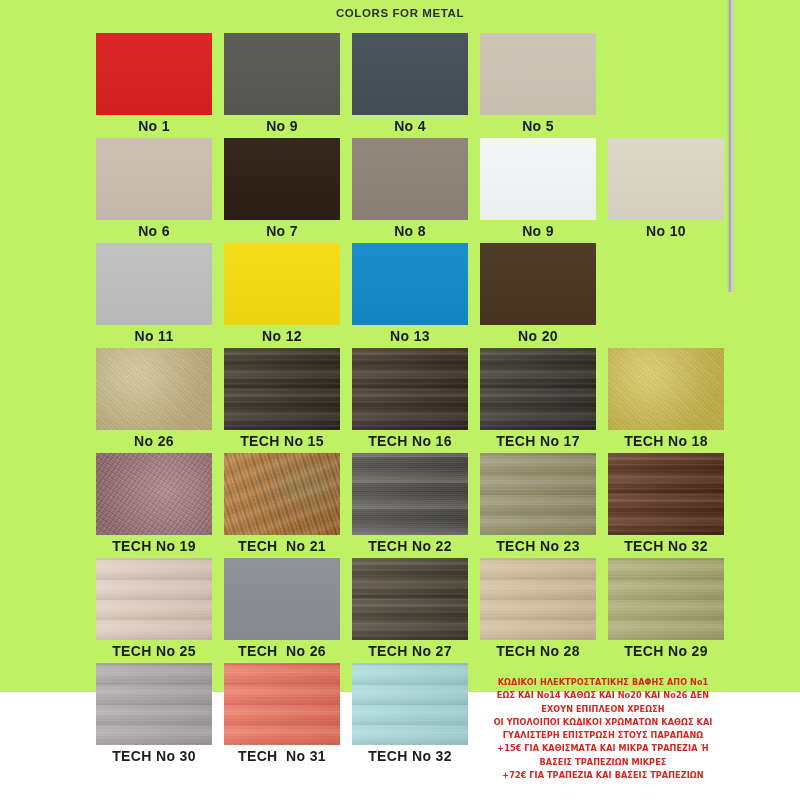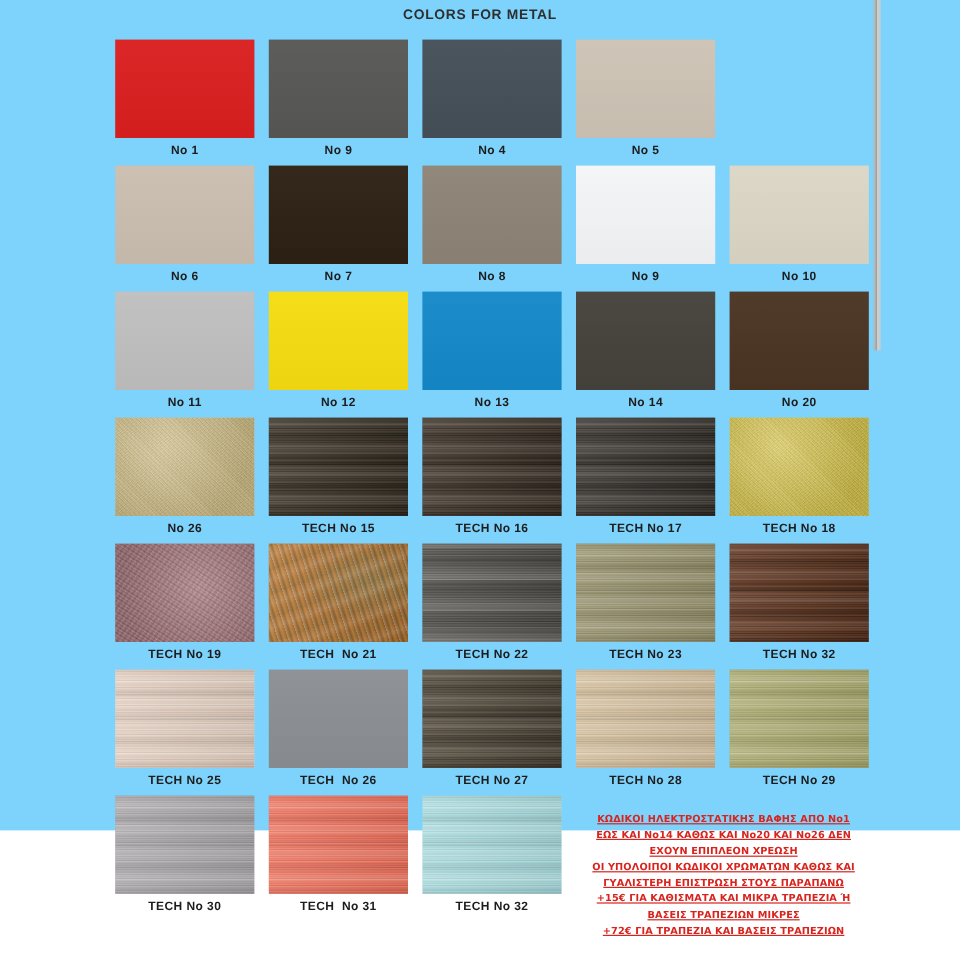--- a/index.html
+++ b/index.html
@@ -13,21 +13,21 @@
     height: 800px;
     overflow: hidden;
     font-family: "Liberation Sans", "DejaVu Sans", sans-serif;
     position: relative;
   }
 
   #page {
     position: relative;
     width: 800px;
     height: 692px;
-    background: #7dd3fc;
+    background: #bef264;
   }
 
   
   .page-edge {
     position: absolute;
     top: 0;
     left: 727px;
     width: 6px;
     height: 292px;
     background: linear-gradient(to right,
@@ -89,21 +89,21 @@
     overflow: hidden;
     background-color: #ccc;
   }
   .swatch .tex {
     position: absolute;
     inset: 0;
   }
 
   .label {
     margin-top: 5px;
-    font-size: 10px;
+    font-size: 14px;
     font-weight: bold;
     letter-spacing: .35px;
     color: #1c1c1c;
     white-space: pre;
     line-height: 12px;
     text-align: center;
   }
 
   
   .note {
@@ -112,21 +112,21 @@
     left: 472px;
     width: 262px;
     text-align: center;
     color: #d8241e;
     font-size: 8.1px;
     font-weight: bold;
     line-height: 13.3px;
     letter-spacing: .1px;
     font-family: "DejaVu Sans", "Liberation Sans", sans-serif;
   }
-  .note div { white-space: nowrap; text-decoration: underline; }
+  .note div { white-space: nowrap; }
 </style>
 </head>
 <body>
 
 <div id="page">
 
   <div class="page-edge"></div>
   <div class="page-edge-2"></div>
 
   <div class="title">COLORS FOR METAL</div>
@@ -201,26 +201,20 @@
           <div class="swatch" style="background-color: rgb(245, 220, 18);">
             <div class="tex" style="background-image: linear-gradient(rgba(255, 255, 255, 0.035), rgba(0, 0, 0, 0.035));"></div>
           </div>
           <div class="label">No 12</div>
         </div>
         <div class="cell">
           <div class="swatch" style="background-color: rgb(20, 137, 200);">
             <div class="tex" style="background-image: linear-gradient(rgba(255, 255, 255, 0.035), rgba(0, 0, 0, 0.035));"></div>
           </div>
           <div class="label">No 13</div>
-        </div>
-        <div class="cell">
-          <div class="swatch" style="background-color: rgb(69, 66, 60);">
-            <div class="tex" style="background-image: linear-gradient(rgba(255, 255, 255, 0.035), rgba(0, 0, 0, 0.035));"></div>
-          </div>
-          <div class="label">No 14</div>
         </div>
         <div class="cell">
           <div class="swatch" style="background-color: rgb(74, 52, 34);">
             <div class="tex" style="background-image: linear-gradient(rgba(255, 255, 255, 0.035), rgba(0, 0, 0, 0.035));"></div>
           </div>
           <div class="label">No 20</div>
         </div>
       </div>
       <div class="row">
         <div class="cell">

